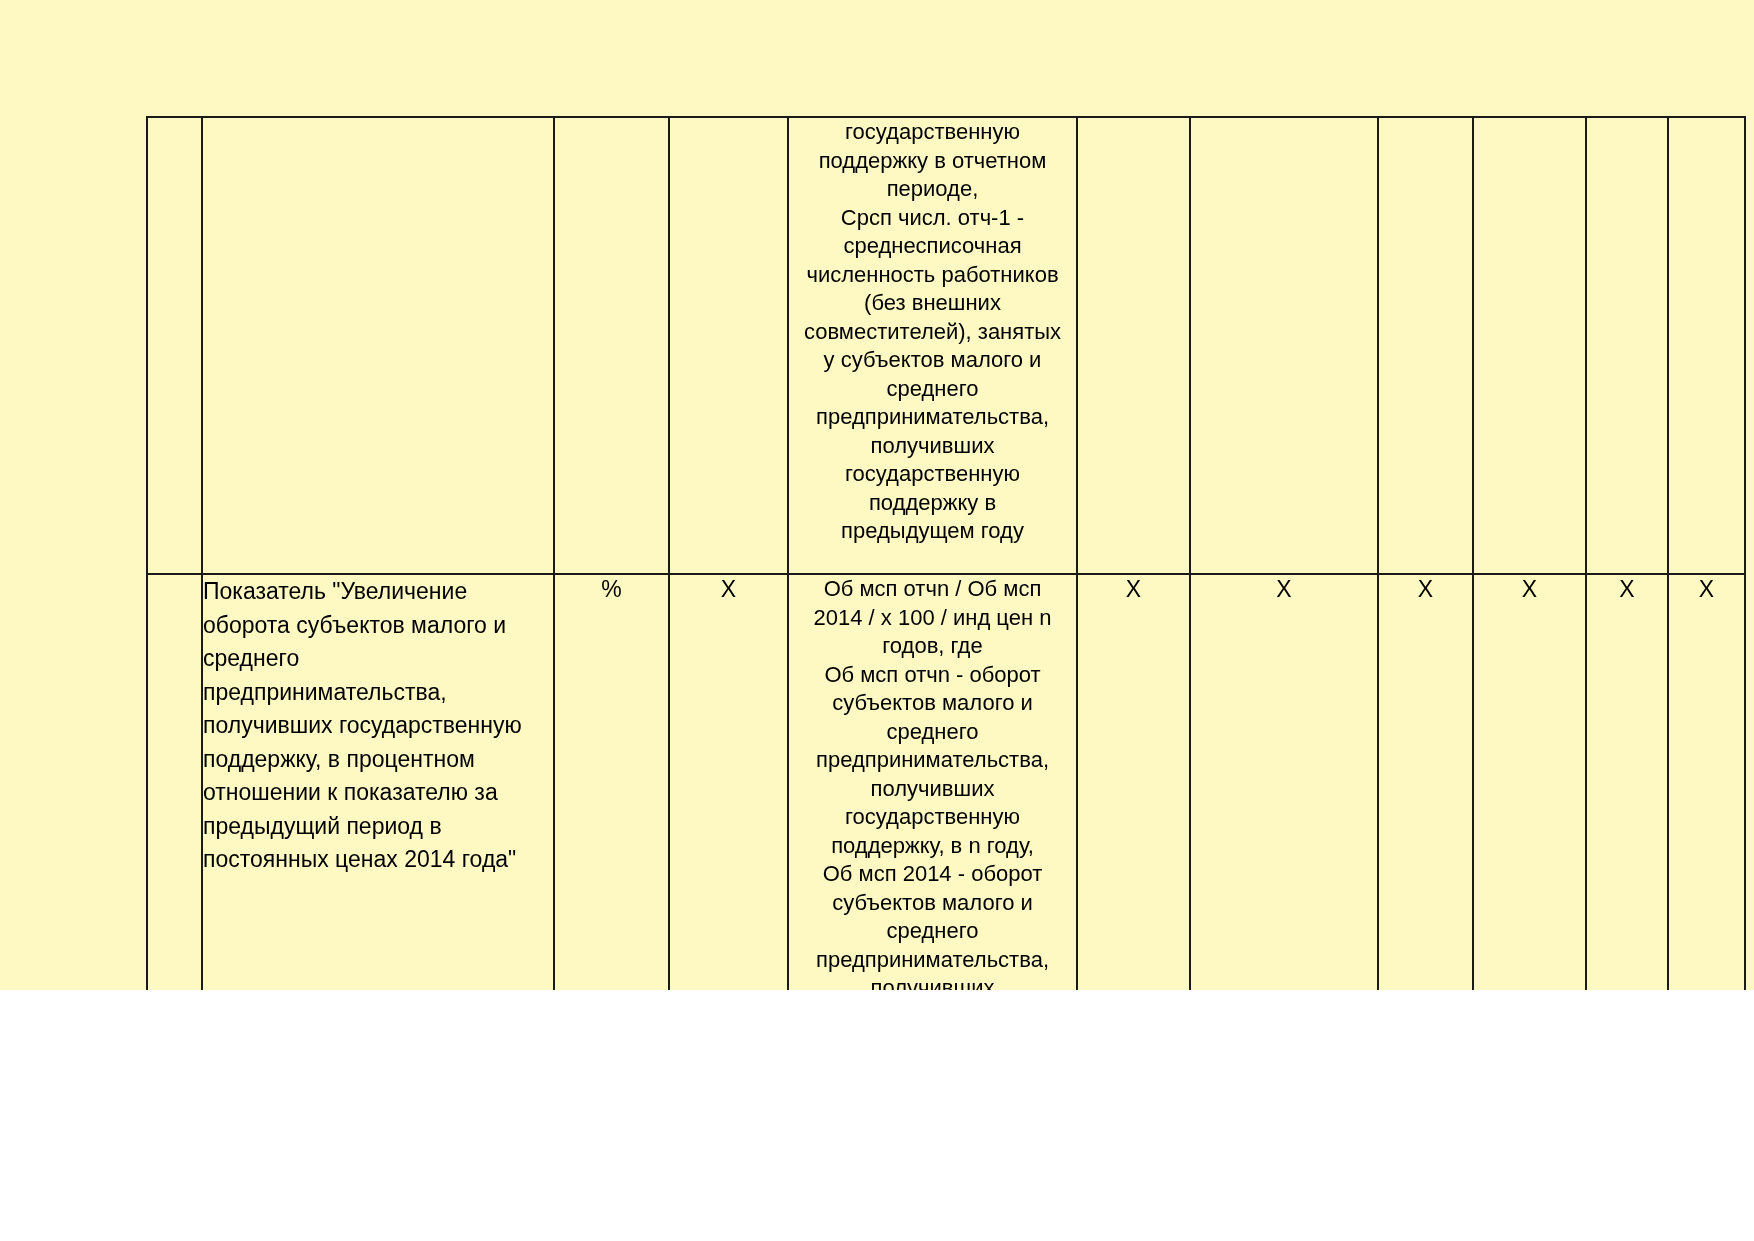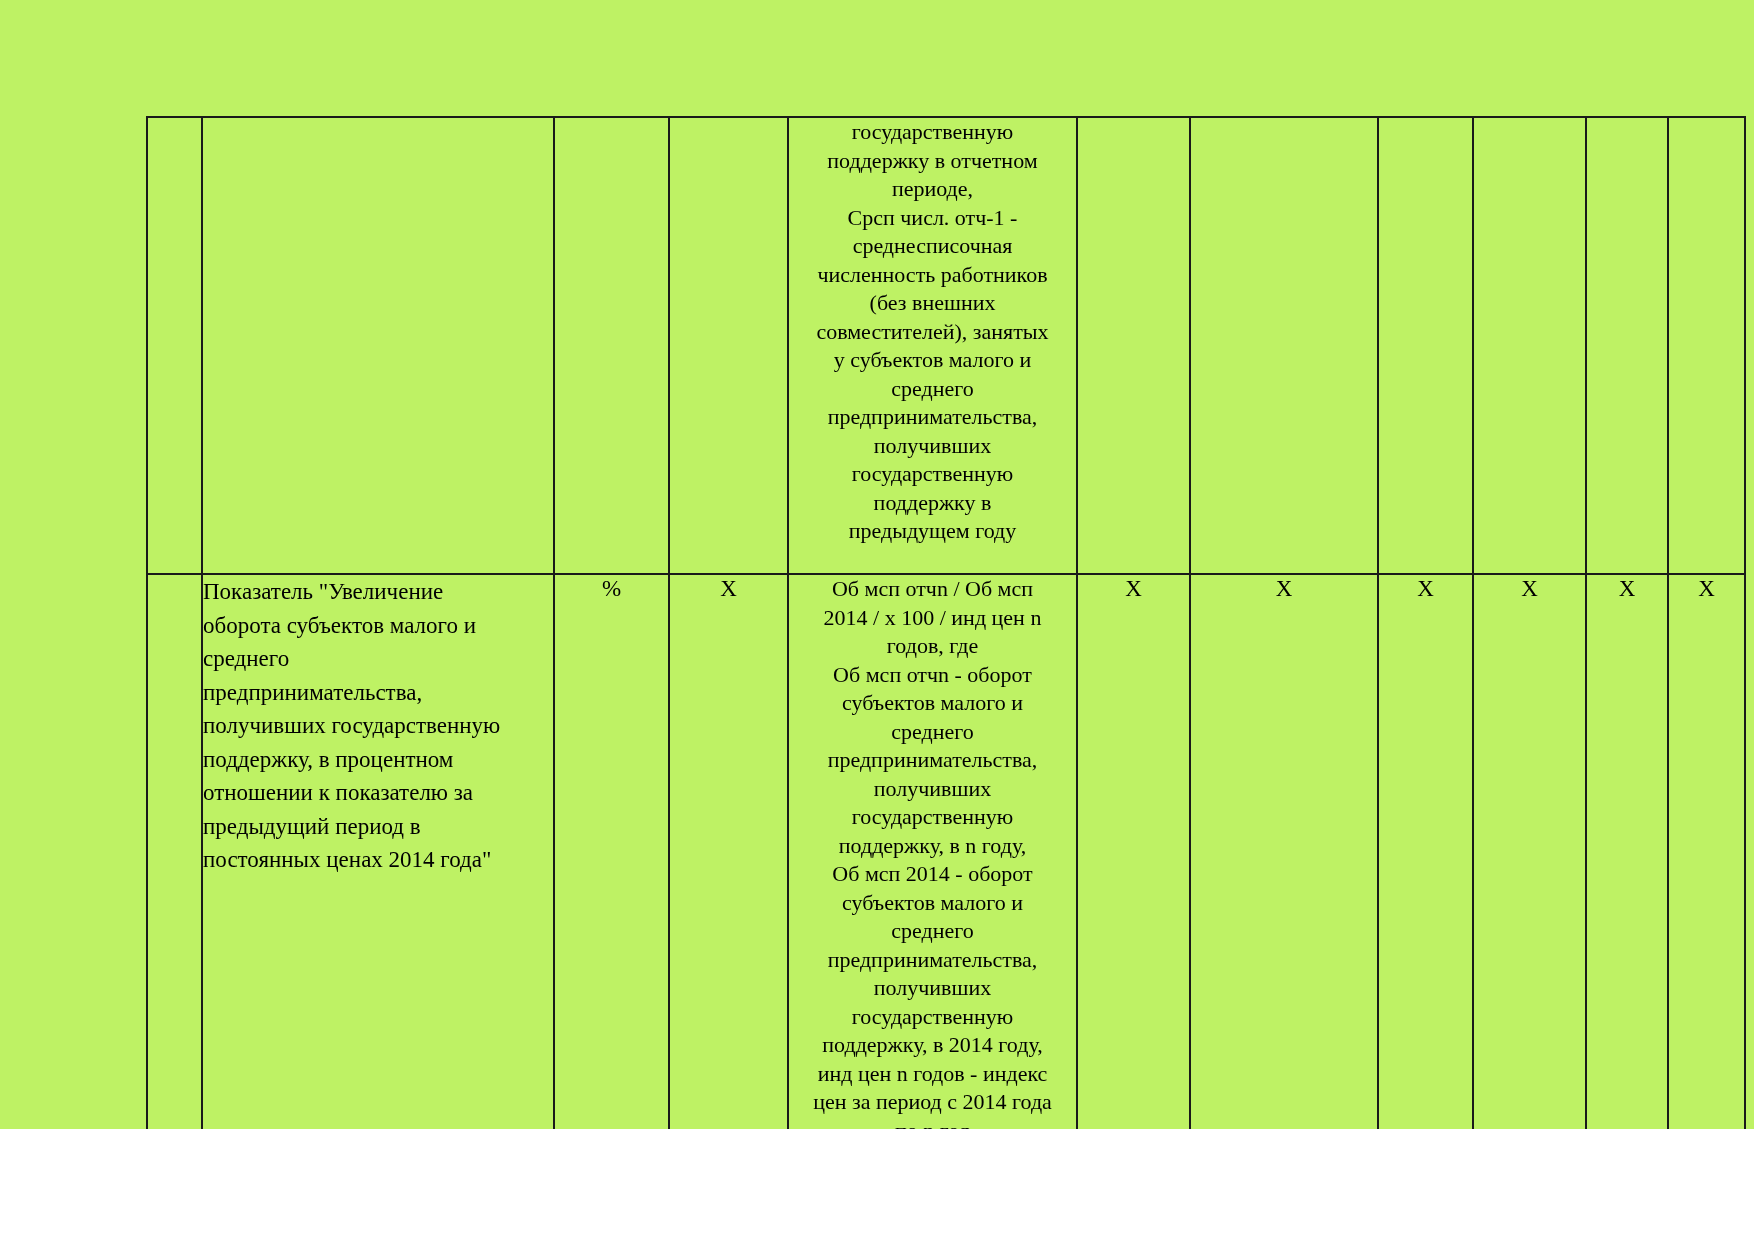--- a/index.html
+++ b/index.html
@@ -3,24 +3,24 @@
 <meta charset="utf-8">
 <style>
   html, body {
     margin: 0;
     padding: 0;
     background: #ffffff;
   }
   .page {
     position: relative;
     width: 1754px;
-    height: 1129px;
-    background: #bef264;
+    height: 990px;
+    background: #fef9c3;
     overflow: hidden;
-    font-family: Liberation Serif, serif;
+    font-family: Liberation Sans, sans-serif;
     color: #000000;
   }
   table.grid {
     position: absolute;
     left: 146px;
     top: 116px;
     width: 1598px;
     border-collapse: collapse;
     table-layout: fixed;
   }

